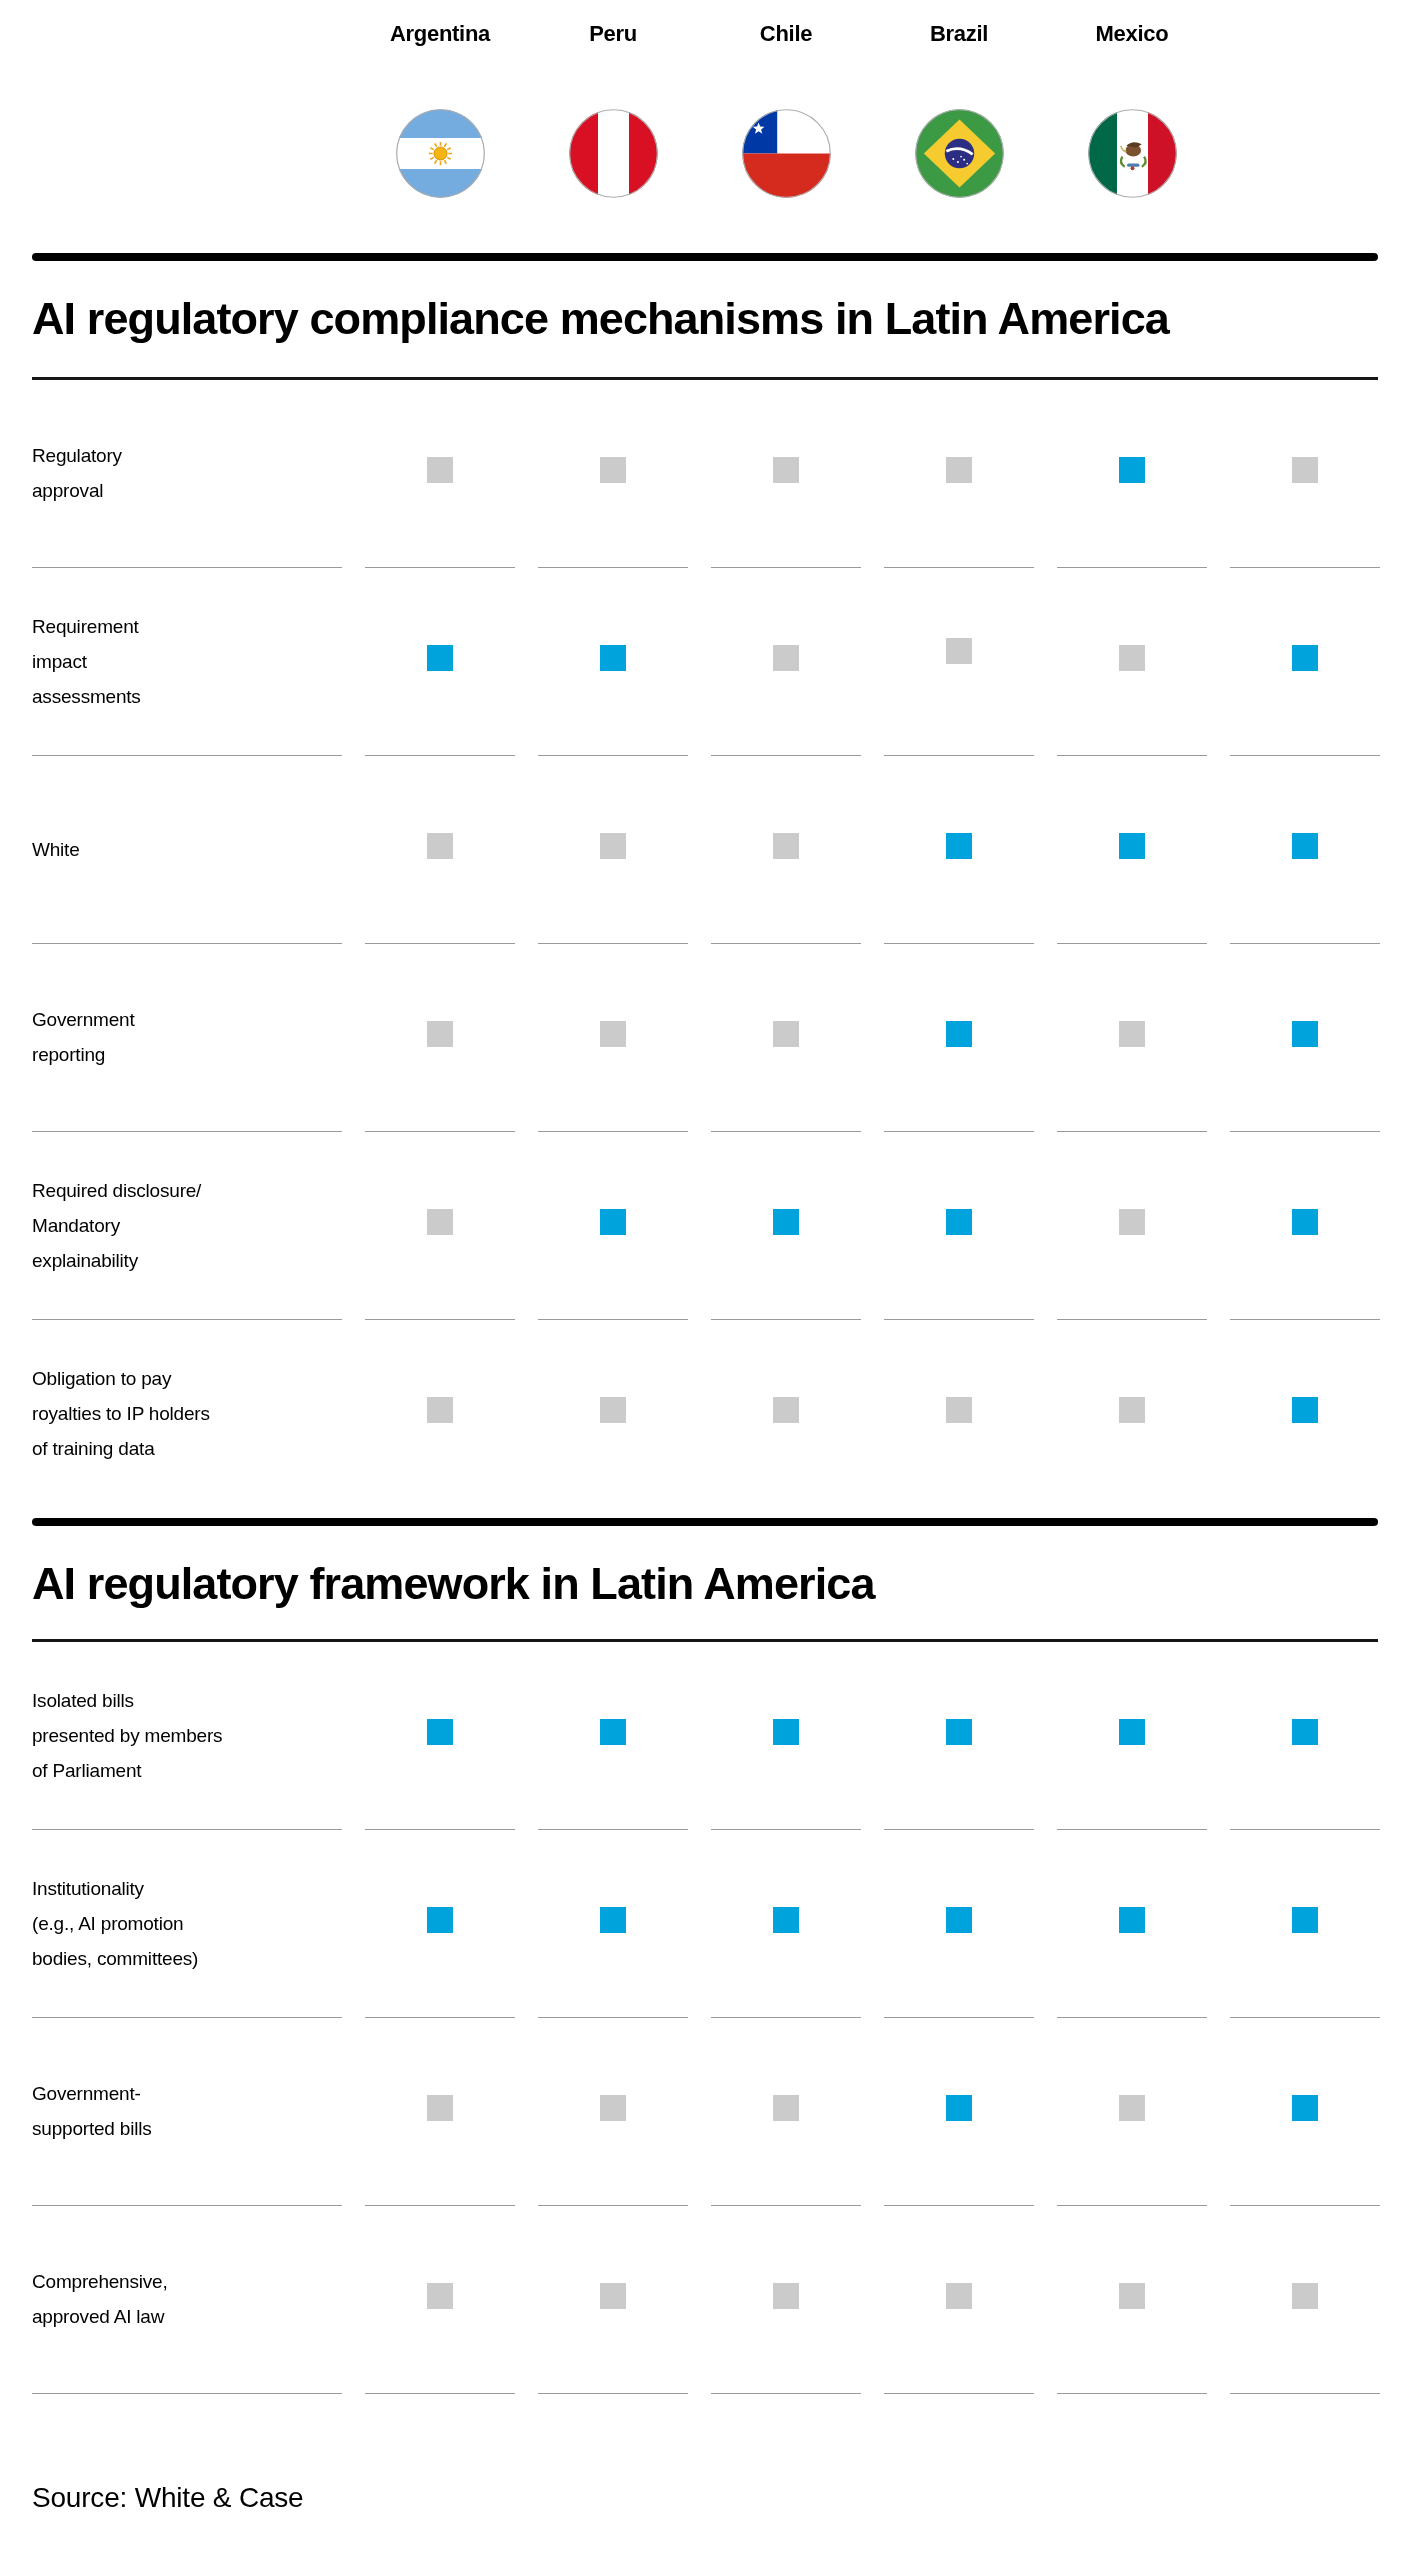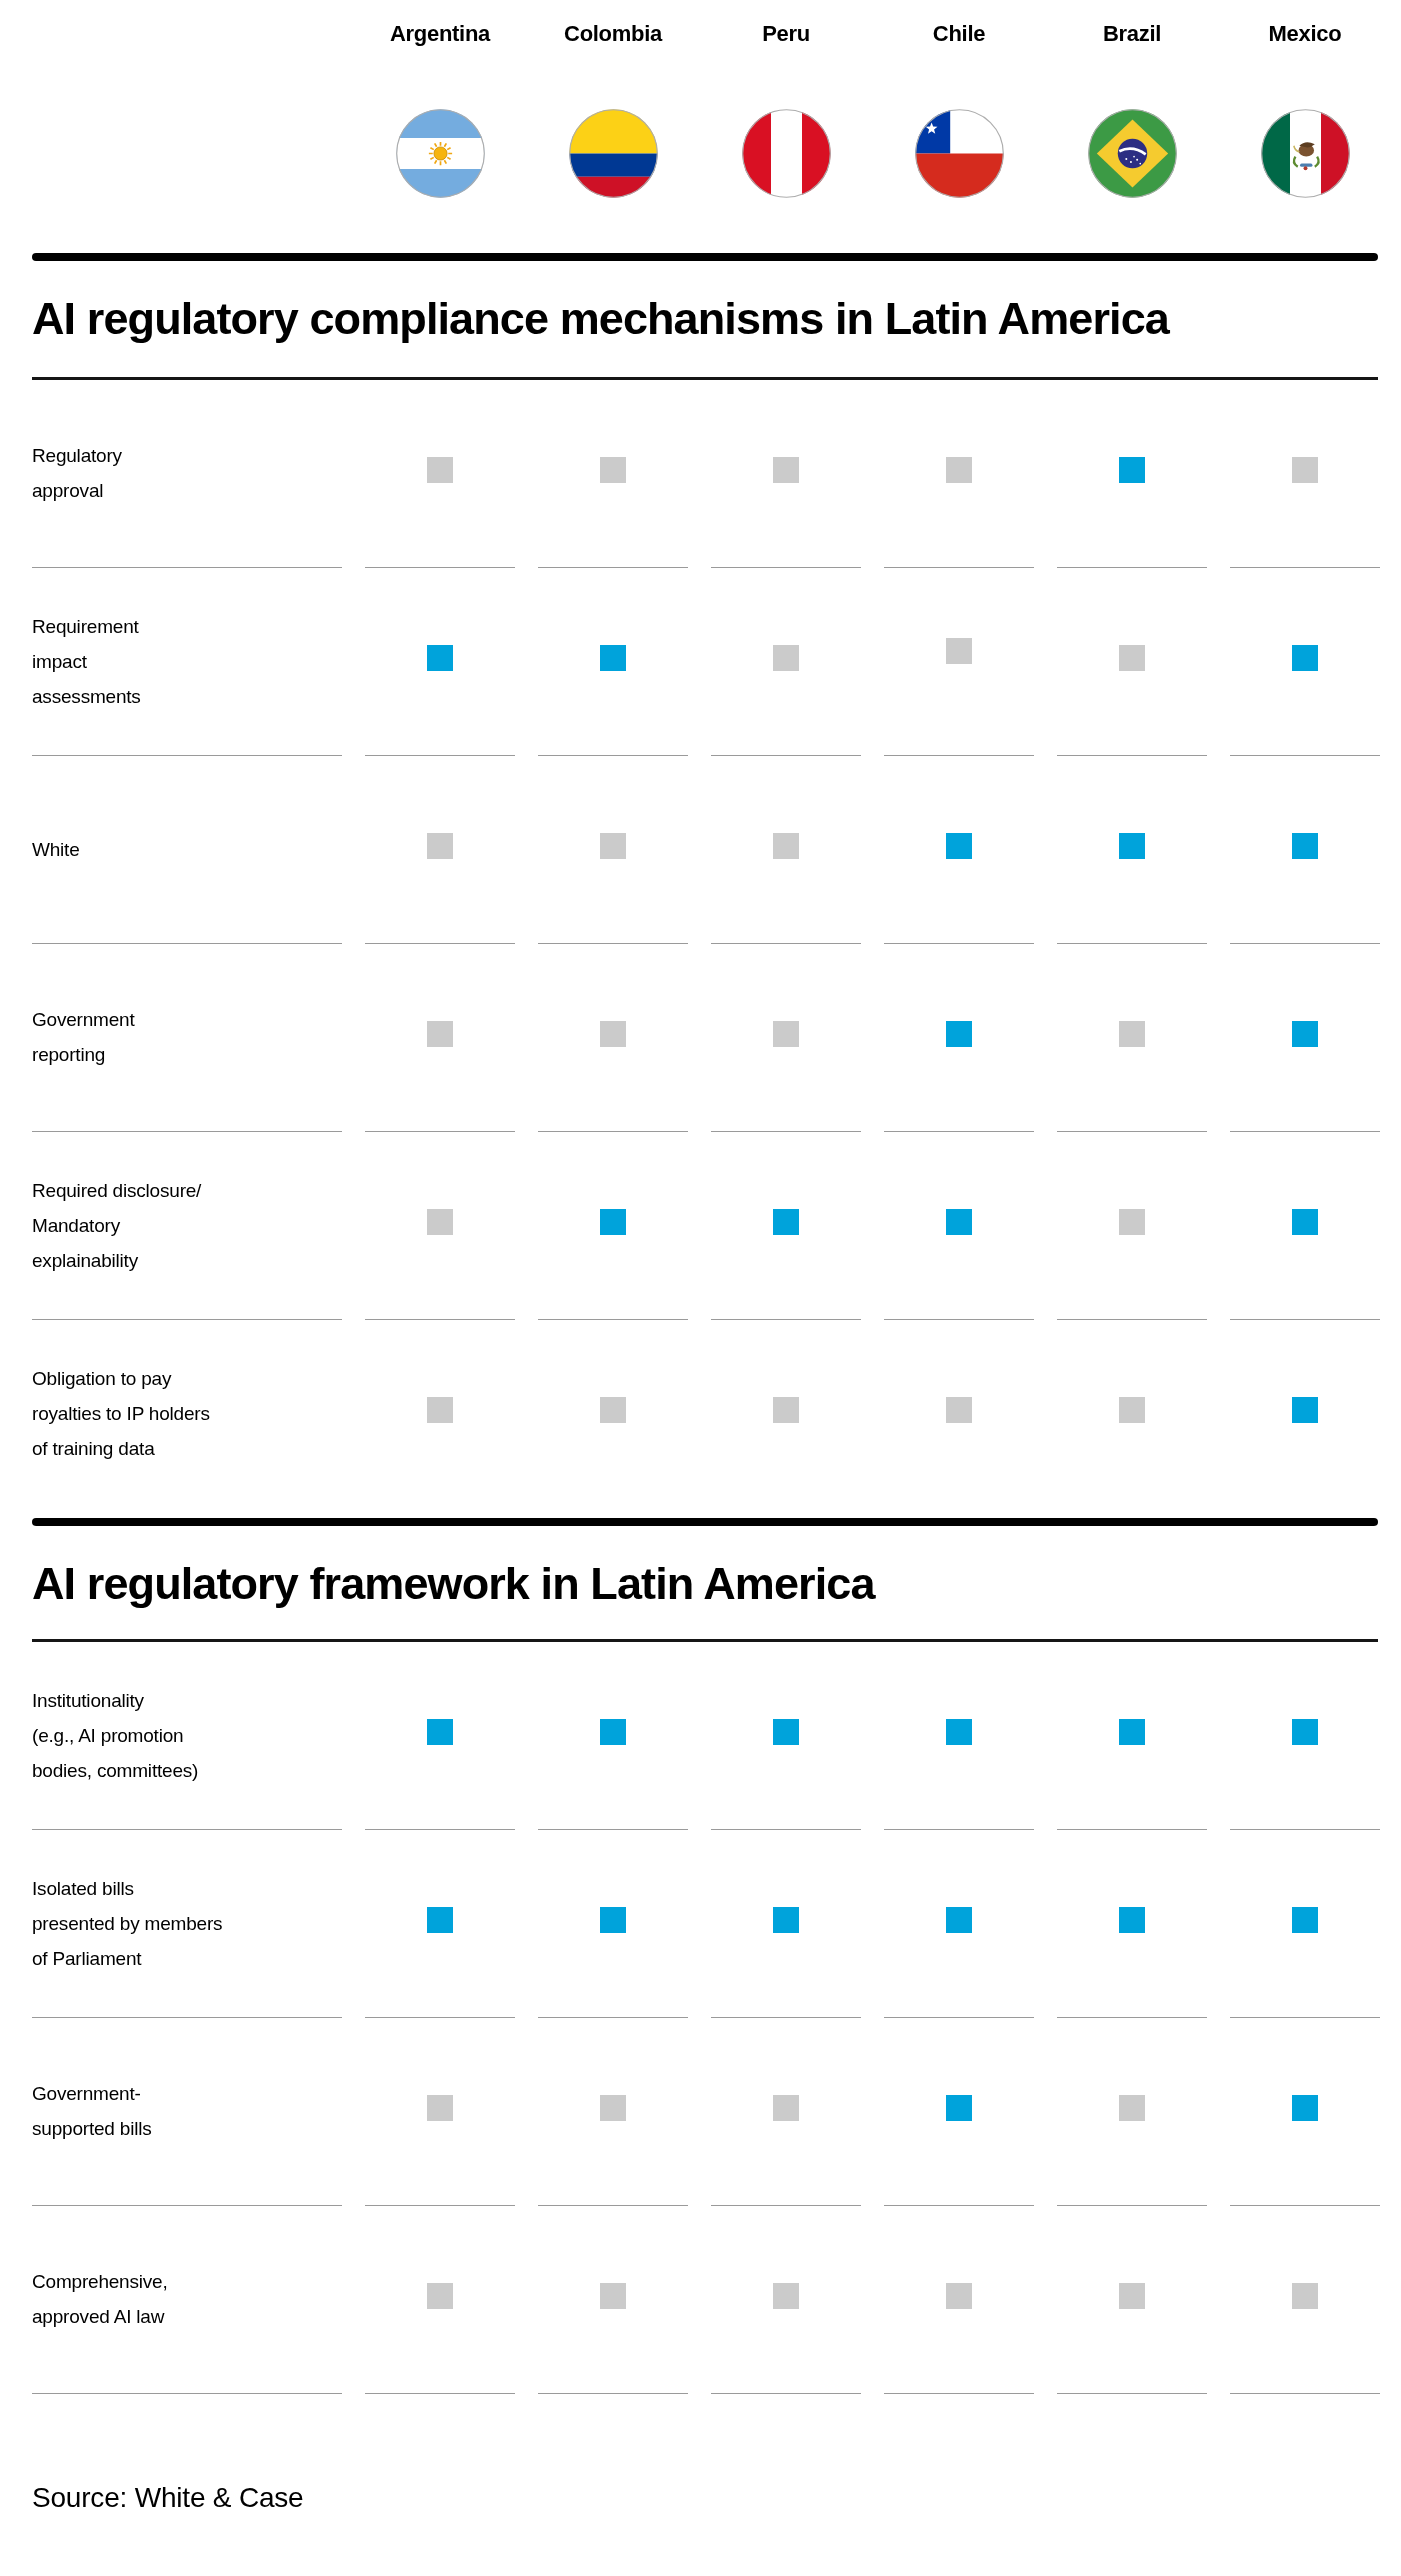--- a/index.html
+++ b/index.html
@@ -65,38 +65,20 @@
                 <line x1="65" y1="51.3" x2="67.5" y2="47"></line>
                 <line x1="68.7" y1="55" x2="73" y2="52.5"></line>
               </g>
               <circle cx="60" cy="60" r="8.5" fill="#F6B40E" stroke="#C88A02" stroke-width="1"></circle>
             </g>
             <circle cx="60" cy="60" r="56.5" fill="none" stroke="#adadad" stroke-width="1.5"></circle>
           </svg>
         </div>
       </div>
       <div class="col-head">
-        <div class="country-name">Colombia</div>
-        <div class="flag">
-          <svg width="93" height="93" viewBox="0 0 120 120" aria-hidden="true">
-            <defs>
-              <clipPath id="clip-co">
-                <circle cx="60" cy="60" r="57"></circle>
-              </clipPath>
-            </defs>
-            <g clip-path="url(#clip-co)">
-              <rect width="120" height="60" fill="#FCD116"></rect>
-              <rect y="60" width="120" height="30" fill="#003893"></rect>
-              <rect y="90" width="120" height="30" fill="#CE1126"></rect>
-            </g>
-            <circle cx="60" cy="60" r="56.5" fill="none" stroke="#adadad" stroke-width="1.5"></circle>
-          </svg>
-        </div>
-      </div>
-      <div class="col-head">
         <div class="country-name">Peru</div>
         <div class="flag">
           <svg width="93" height="93" viewBox="0 0 120 120" aria-hidden="true">
             <defs>
               <clipPath id="clip-pe">
                 <circle cx="60" cy="60" r="57"></circle>
               </clipPath>
             </defs>
             <g clip-path="url(#clip-pe)">
               <rect width="120" height="120" fill="#fff"></rect>
@@ -335,20 +317,45 @@
   </section>
 
   <div class="thick-rule mid"></div>
 
   <section>
     <h2 class="section-title">AI regulatory framework in Latin America</h2>
     <div class="thin-rule s2"></div>
     <div class="rows" id="rows-1">
         <div class="grid row">
           <div class="label-cell">
+            <span class="label-text">Isolated bills
+presented by members
+of Parliament</span>
+          </div>
+          <div class="cell">
+            <div class="square on"></div>
+          </div>
+          <div class="cell">
+            <div class="square on"></div>
+          </div>
+          <div class="cell">
+            <div class="square on"></div>
+          </div>
+          <div class="cell">
+            <div class="square on"></div>
+          </div>
+          <div class="cell">
+            <div class="square on"></div>
+          </div>
+          <div class="cell">
+            <div class="square on"></div>
+          </div>
+        </div>
+        <div class="grid row">
+          <div class="label-cell">
             <span class="label-text">Institutionality
 (e.g., AI promotion
 bodies, committees)</span>
           </div>
           <div class="cell">
             <div class="square on"></div>
           </div>
           <div class="cell">
             <div class="square on"></div>
           </div>
@@ -360,45 +367,20 @@
           </div>
           <div class="cell">
             <div class="square on"></div>
           </div>
           <div class="cell">
             <div class="square on"></div>
           </div>
         </div>
         <div class="grid row">
           <div class="label-cell">
-            <span class="label-text">Isolated bills
-presented by members
-of Parliament</span>
-          </div>
-          <div class="cell">
-            <div class="square on"></div>
-          </div>
-          <div class="cell">
-            <div class="square on"></div>
-          </div>
-          <div class="cell">
-            <div class="square on"></div>
-          </div>
-          <div class="cell">
-            <div class="square on"></div>
-          </div>
-          <div class="cell">
-            <div class="square on"></div>
-          </div>
-          <div class="cell">
-            <div class="square on"></div>
-          </div>
-        </div>
-        <div class="grid row">
-          <div class="label-cell">
             <span class="label-text">Government-
 supported bills</span>
           </div>
           <div class="cell">
             <div class="square"></div>
           </div>
           <div class="cell">
             <div class="square"></div>
           </div>
           <div class="cell">

